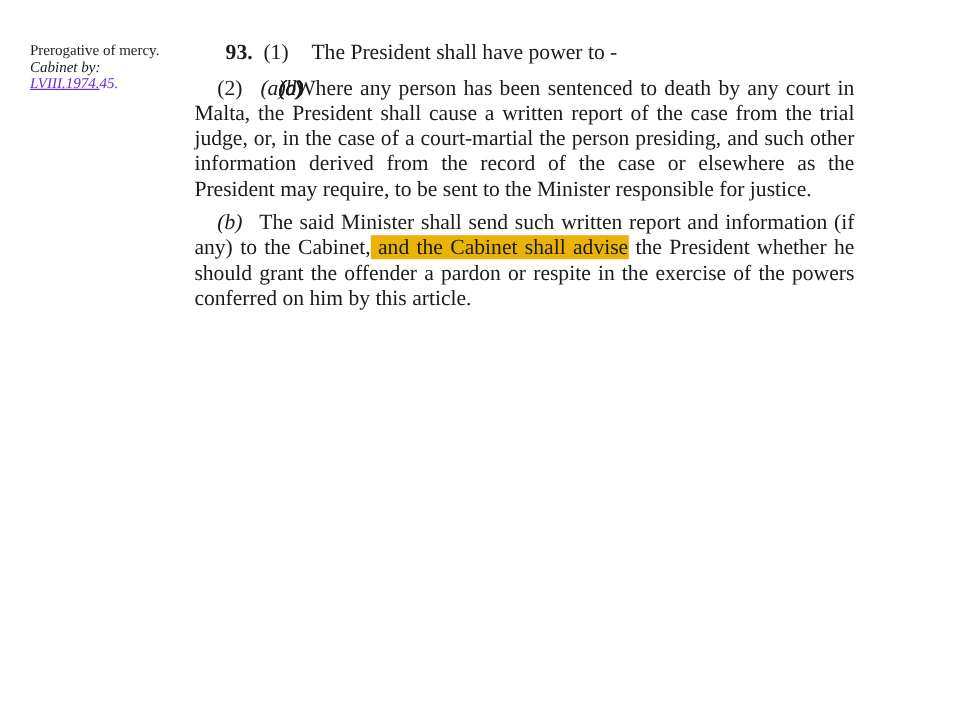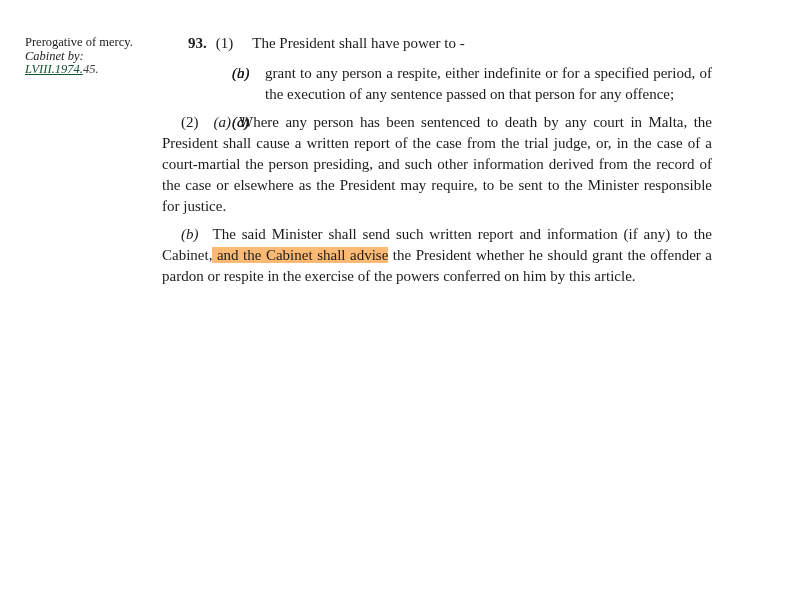--- a/index.html
+++ b/index.html
@@ -8,39 +8,39 @@
     font-family:"Liberation Serif", "DejaVu Serif", serif;
     color:#1b1b1b; overflow:hidden;
   }
   
   .margin-note {
     position:absolute; left:25px; top:36px; width:108px;
     font-size:12.5px; line-height:13.5px; text-align:left;
   }
   .margin-note .italic { font-style:italic; }
   .amendment-link {
-    font-style:italic; color:#14532d; text-decoration:underline; cursor:pointer;
+    font-style:italic; color:#6d28d9; text-decoration:underline; cursor:pointer;
   }
-  .amendment-rest { font-style:italic; color:#404040; }
+  .amendment-rest { font-style:italic; color:#6d28d9; }
   
   .body-col {
     position:absolute; left:162px; top:33px; width:550px;
-    font-size:15px; line-height:21px; text-align:justify;
+    font-size:18px; line-height:21px; text-align:justify;
   }
   p { margin:0; }
   .intro { margin-bottom:9px; padding-left:26px; text-align:left; }
   .art-num { font-weight:bold; margin-right:9px; }
   .sub-num { margin-right:19px; }
   .item { position:relative; padding-left:103px; margin-bottom:7px; }
   .item-label { position:absolute; left:70px; top:0; font-style:italic; }
   .para { text-indent:19px; margin-bottom:7px; }
   .p2-label { margin-right:15px; }
   .p2a-label { font-style:italic; margin-right:8px; }
   .p2b-label { font-style:italic; margin-right:14px; }
-  .hl { background:#fdba74; }
+  .hl { background:#eab308; }
 </style>
 </head>
 <body>
 
 <div class="page">
 
   <aside class="margin-note">
     <div>Prerogative of mercy.</div>
     <div class="italic">Cabinet by:</div>
     <div><a class="amendment-link">LVIII.1974.</a><span class="amendment-rest">45.</span></div>
@@ -48,21 +48,21 @@
 
   <main class="body-col">
 
     <p class="intro"><span class="art-num">93.</span><span class="sub-num">(1)</span><span>The President shall have power to -</span></p>
 
     <div class="item">
       <span class="item-label">(a)</span>
     </div>
 
     <div class="item">
-      <span class="item-label">(b)</span><span>grant to any person a respite, either indefinite or for a specified period, of the execution of any sentence passed on that person for any offence;</span>
+      <span class="item-label">(b)</span>
     </div>
 
     <div class="item">
       <span class="item-label">(c)</span>
     </div>
 
     <div class="item">
       <span class="item-label">(d)</span>
     </div>
 

